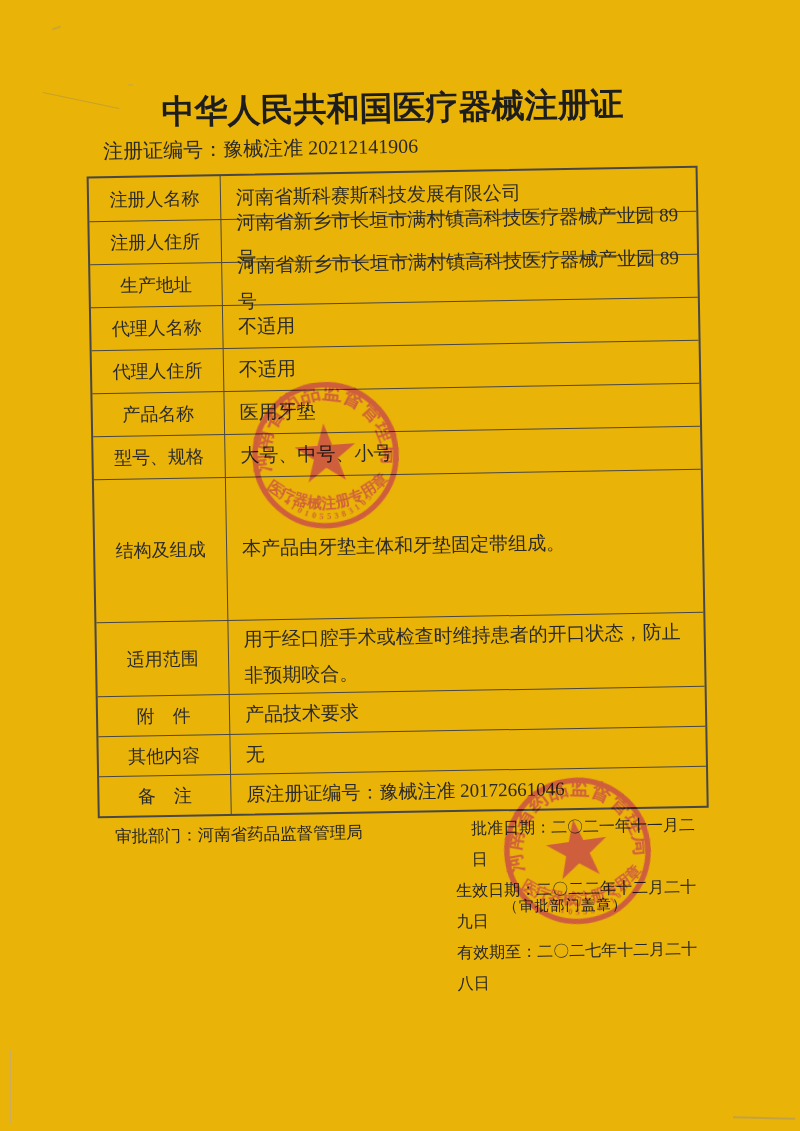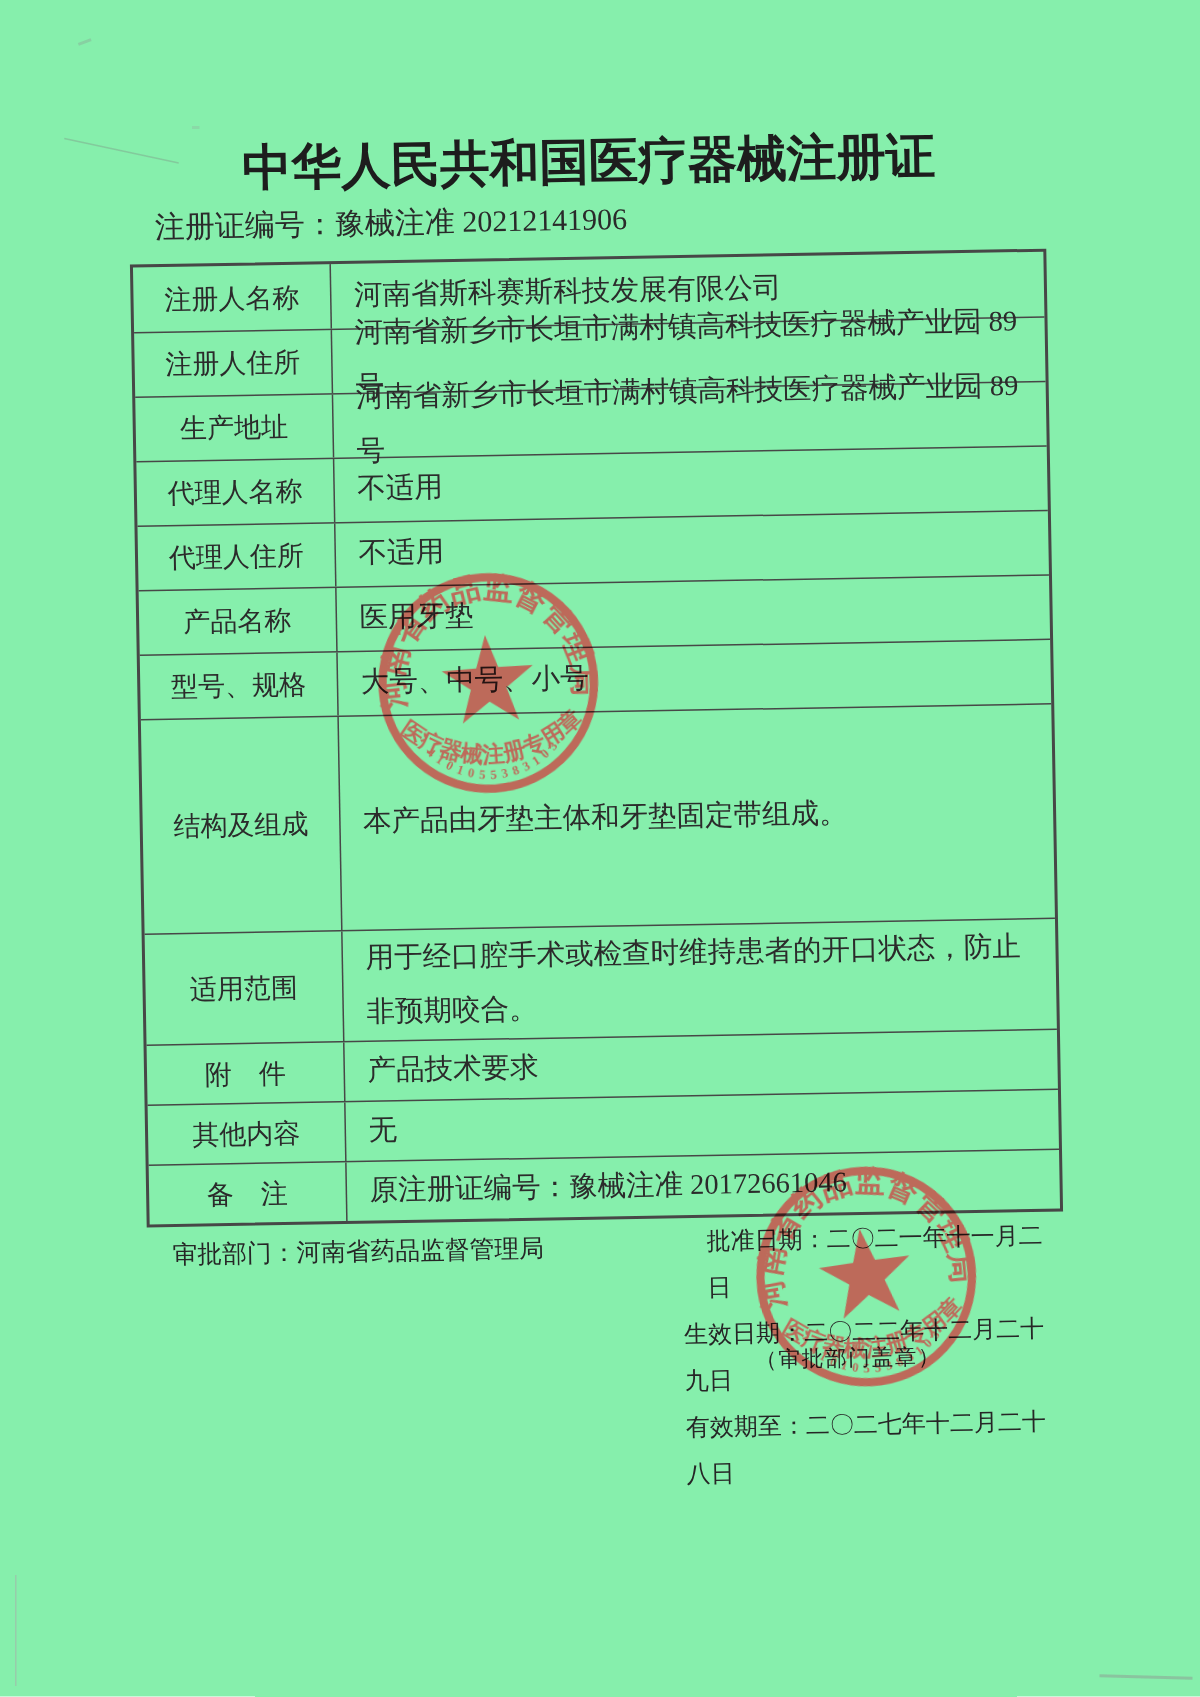--- a/index.html
+++ b/index.html
@@ -1,19 +1,19 @@
 <!DOCTYPE html>
 <html style="--stamp-color: #c94d48;"><head>
 <meta charset="utf-8">
 <style>
   * { margin:0; padding:0; box-sizing:border-box; }
   html,body { width:800px; height:1131px; background:#fdfdfc; overflow:hidden; }
   body { font-family:"Liberation Serif","DejaVu Serif",serif; color:#262626; }
 
-  .page { position:relative; width:800px; height:1131px; background:#86efac; }
+  .page { position:relative; width:800px; height:1131px; background:#eab308; }
 
   
   .artifact { position:absolute; pointer-events:none; }
   .art-diag { left:42px; top:100px; width:78px; height:1px; background:rgba(125,125,125,.32); transform:rotate(12deg); }
   .art-speck1 { left:52px; top:27px; width:9px; height:2px; background:rgba(140,140,140,.30); transform:rotate(-20deg); }
   .art-speck2 { left:128px; top:84px; width:5px; height:2px; background:rgba(150,150,150,.25); }
   .art-bottom { left:733px; top:1117px; width:62px; height:2px; background:rgba(145,145,145,.45); transform:rotate(1.5deg); }
   .art-left { left:10px; top:1050px; width:1px; height:74px; background:rgba(170,170,170,.5); }
 
   .sheet { position:absolute; left:0; top:0; width:800px; height:1131px;

